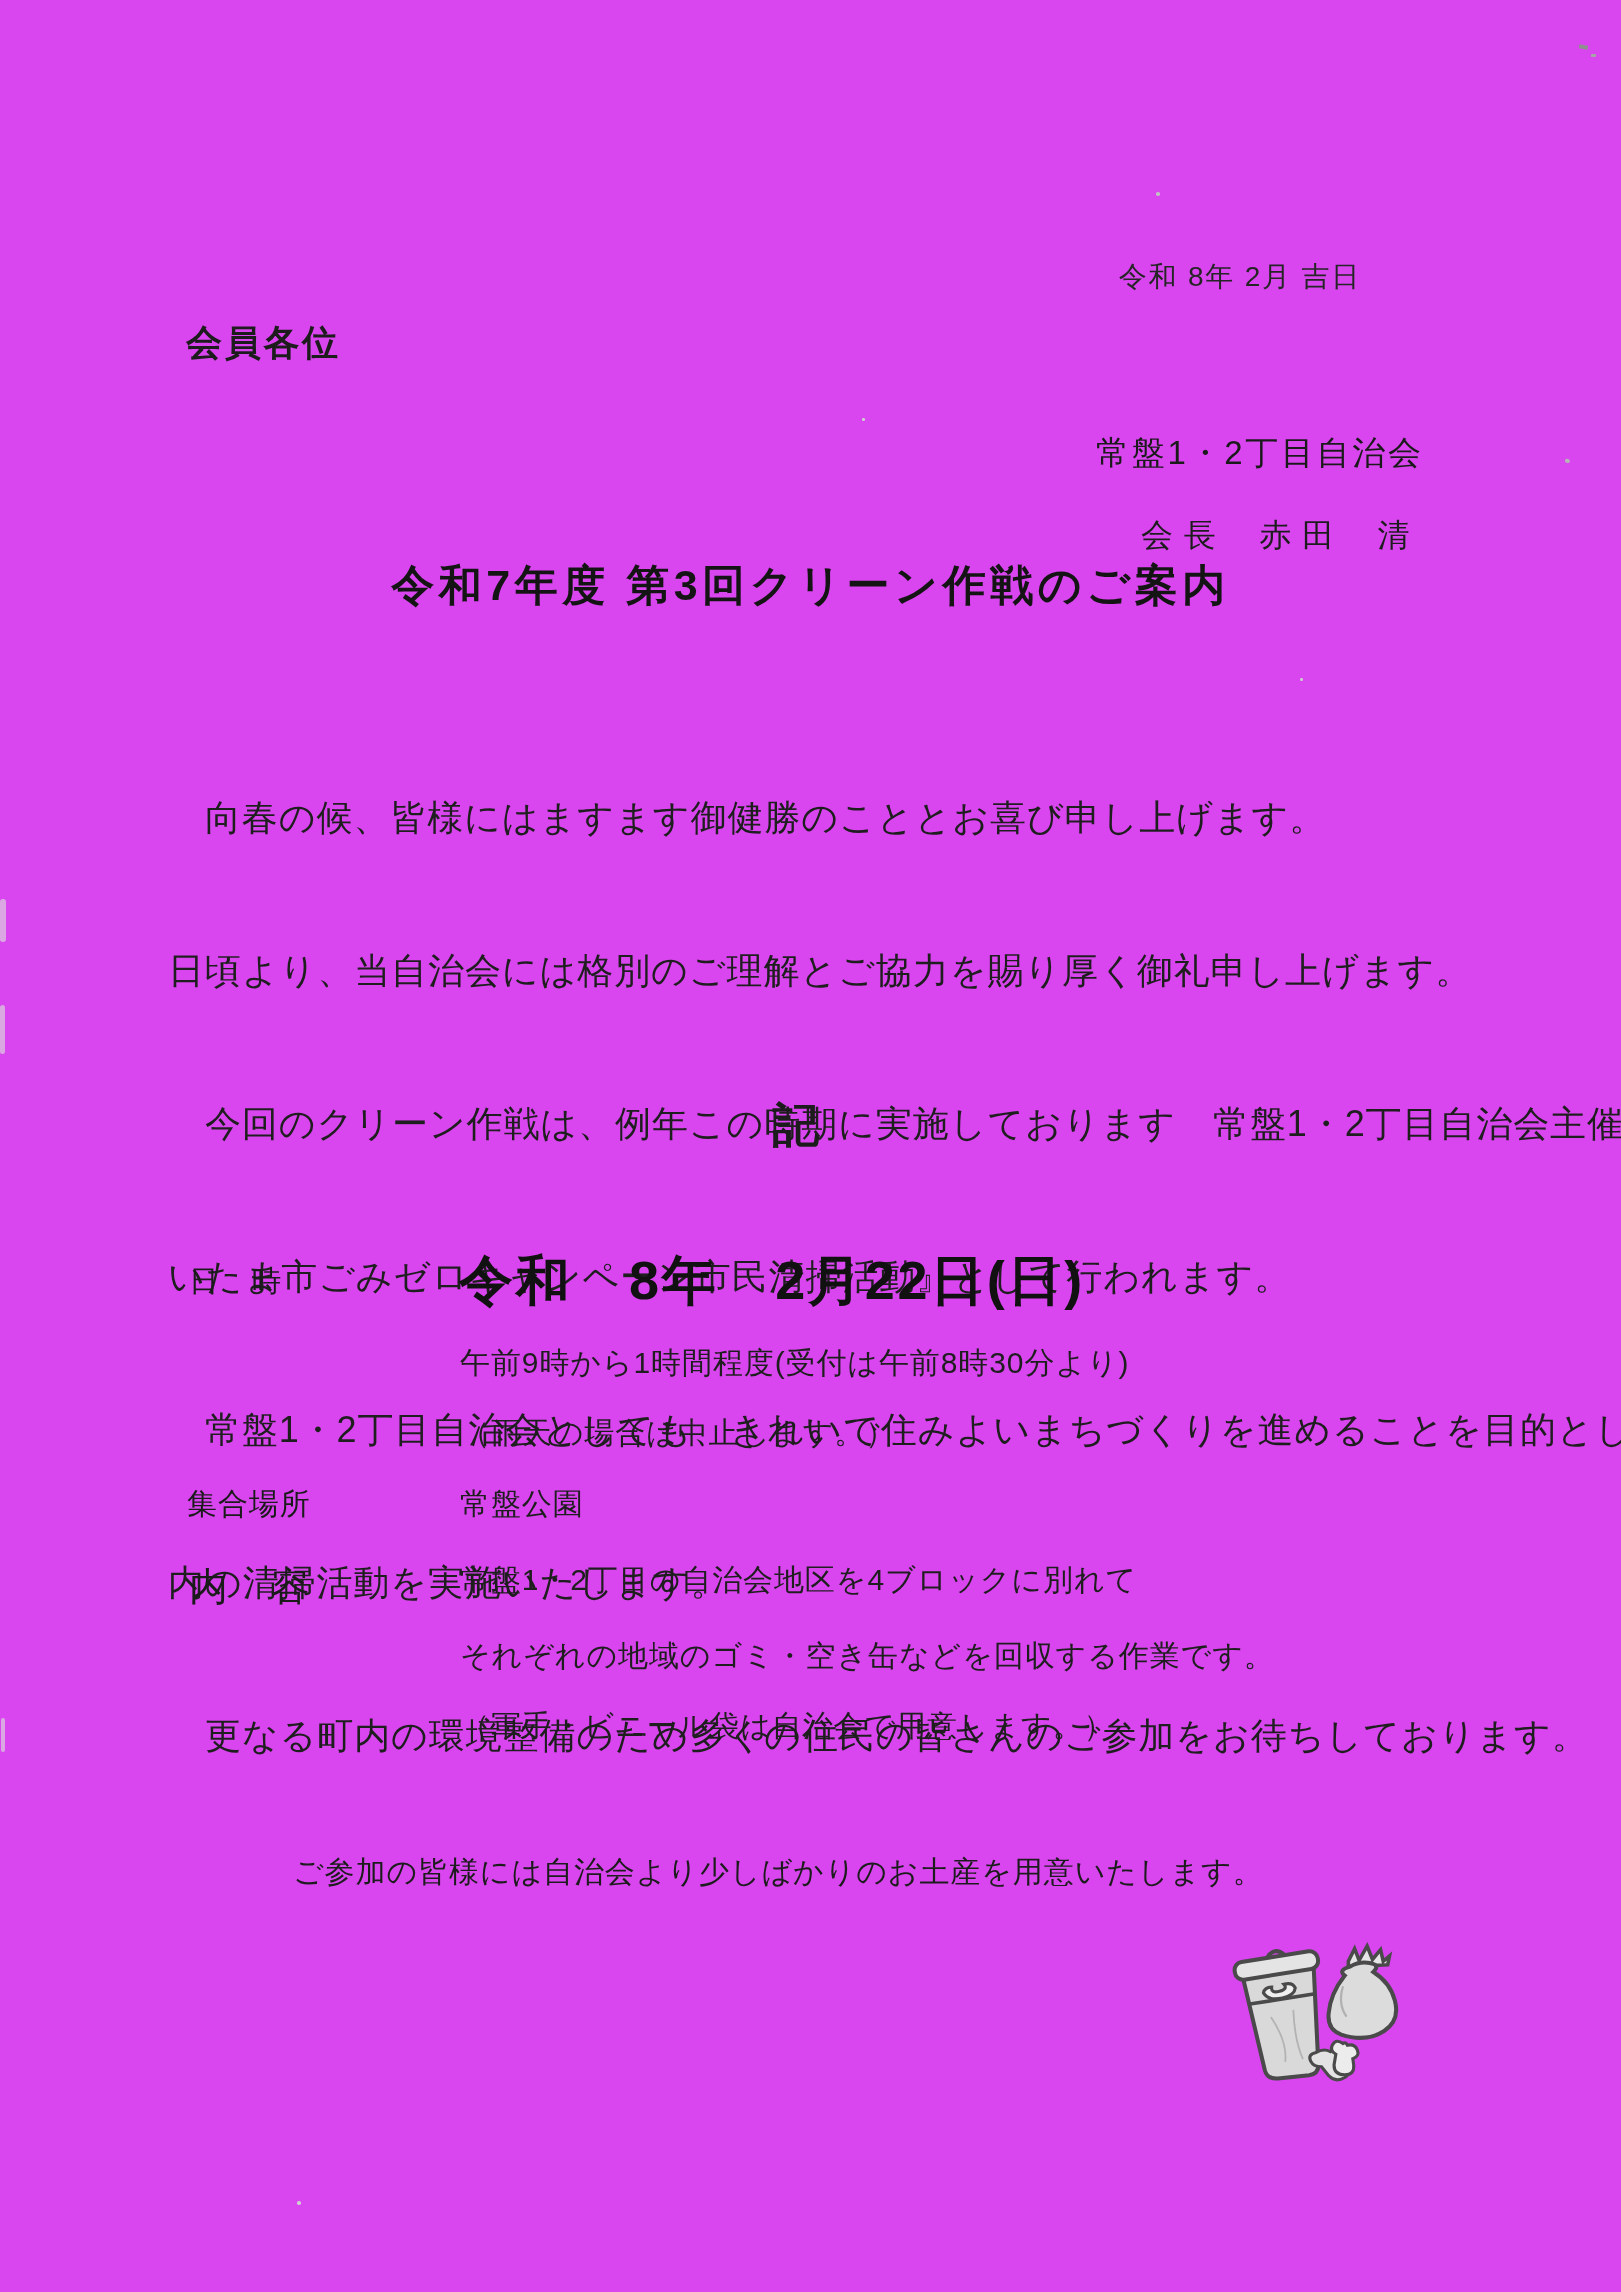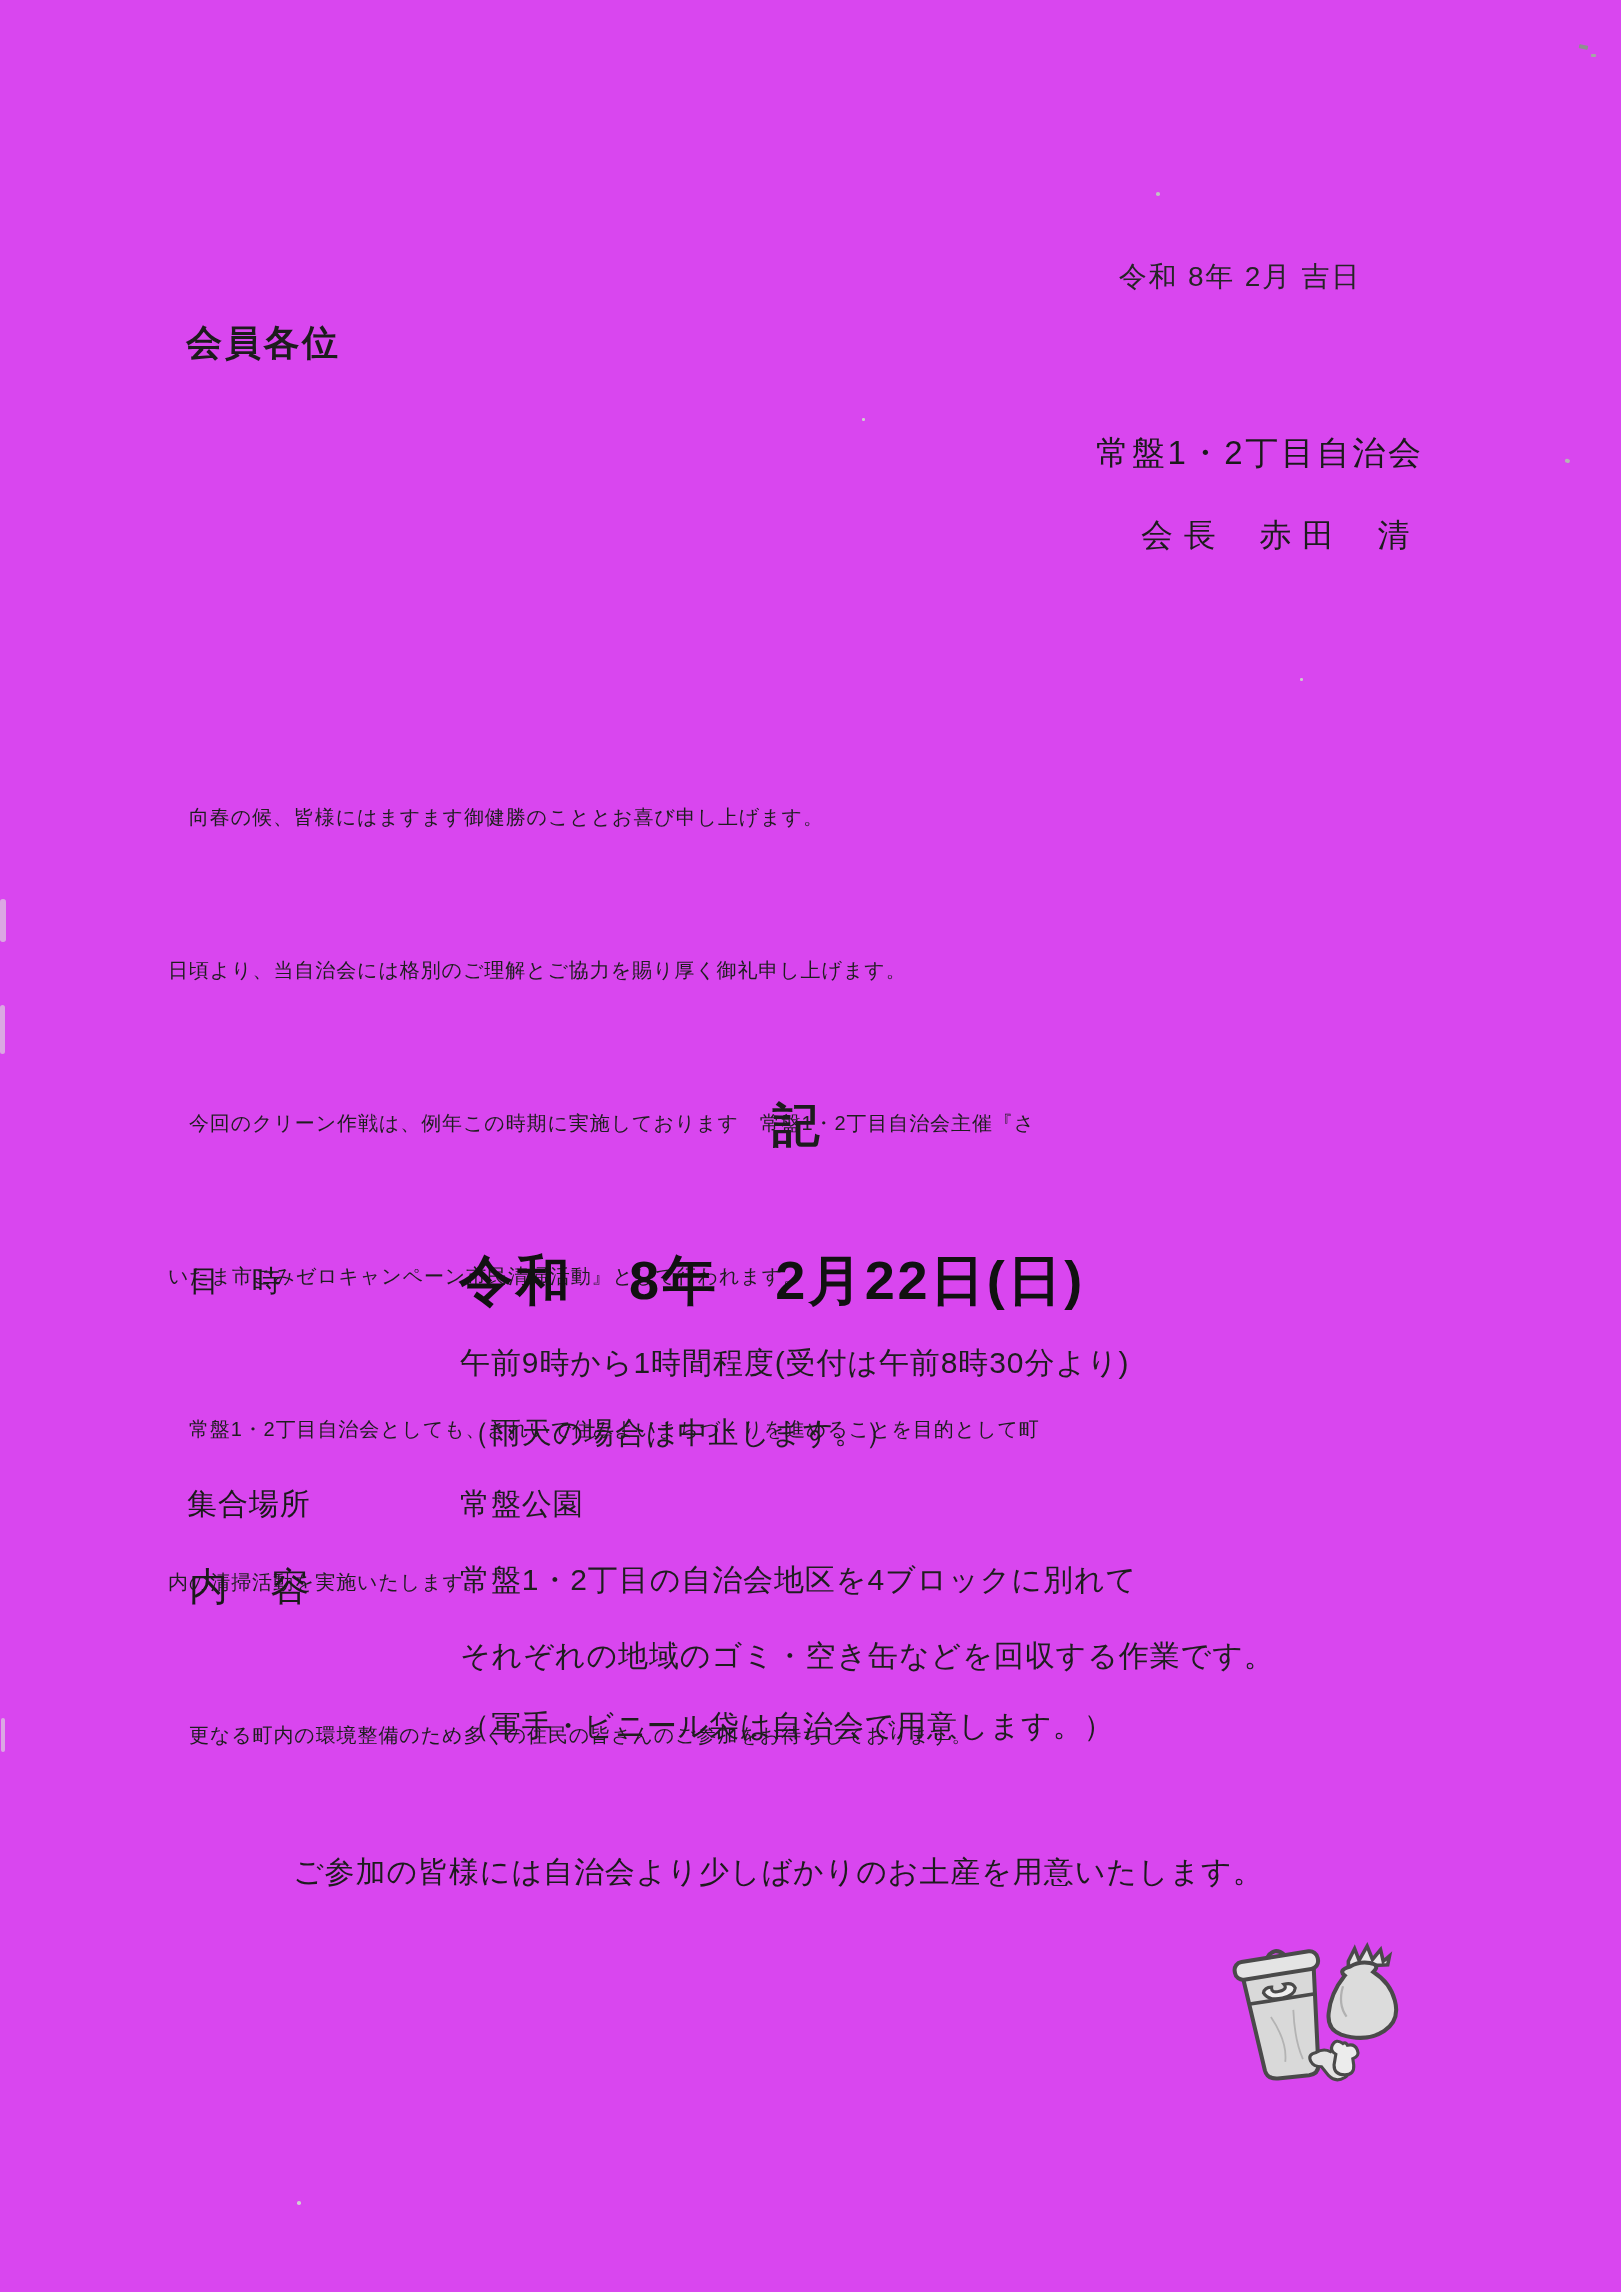--- a/index.html
+++ b/index.html
@@ -11,21 +11,21 @@
     font-family:"Liberation Sans","DejaVu Sans",sans-serif;
     color:#1c1c1c;
   }
   .abs{position:absolute;white-space:pre;}
   .date-line{top:258px;right:260px;font-size:28px;letter-spacing:1.8px;color:#252525;}
   .addressee{top:319px;left:186px;font-size:36px;font-weight:600;letter-spacing:2.7px;}
   .sender{top:407px;left:1096px;line-height:1;}
   .sender .org{font-size:33px;font-weight:500;letter-spacing:2.7px;color:#1a1a1a;}
   .sender .person{margin-top:21.5px;font-size:32px;font-weight:500;letter-spacing:0.9px;margin-left:45px;}
   .title{top:557px;left:0;width:1621px;text-align:center;font-size:43px;font-weight:700;letter-spacing:4.5px;color:#141414;}
-  .body-text{top:690px;left:168px;width:1343px;font-size:20px;line-height:51px;letter-spacing:0.9px;color:#1e1e1e;}
+  .body-text{top:690px;left:168px;width:1343px;font-size:36px;line-height:51px;letter-spacing:0.9px;color:#1e1e1e;}
   .body-text div{white-space:pre;}
   .ki{top:1094px;left:0;width:1594px;text-align:center;font-size:47px;font-weight:700;letter-spacing:1.8px;}
   .lbl{font-size:29.6px;letter-spacing:1.8px;color:#1a1a1a;}
   .val{font-size:30px;letter-spacing:0.9px;color:#1e1e1e;}
   .big-date{top:1245px;left:459px;font-size:54px;font-weight:700;letter-spacing:2.7px;color:#111;}
   .footer-note{top:1852px;left:293px;font-size:30px;letter-spacing:0.9px;}
   .noise{position:absolute;border-radius:50%;}
   .smudge{position:absolute;background:#dcdcdc;opacity:.65;border-radius:2.7px;}
   svg{display:block;}
 </style>
@@ -36,20 +36,21 @@
 
   <div class="abs date-line">令和 8年 2月 吉日</div>
 
   <div class="abs addressee">会員各位</div>
 
   <div class="abs sender">
     <div class="org">常盤1・2丁目自治会</div>
     <div class="person">会 長　 赤 田　 清</div>
   </div>
 
+  <div class="abs title">令和7年度 第3回クリーン作戦のご案内</div>
 
   <div class="abs body-text">
     <div>　向春の候、皆様にはますます御健勝のこととお喜び申し上げます。</div>
     <div>日頃より、当自治会には格別のご理解とご協力を賜り厚く御礼申し上げます。</div>
     <div>　今回のクリーン作戦は、例年この時期に実施しております　常盤1・2丁目自治会主催『さ</div>
     <div>いたま市ごみゼロキャンペーン市民清掃活動』として行われます。</div>
     <div>　常盤1・2丁目自治会としても、きれいで住みよいまちづくりを進めることを目的として町</div>
     <div>内の清掃活動を実施いたします。</div>
     <div>　更なる町内の環境整備のため多くの住民の皆さんのご参加をお待ちしております。</div>
   </div>

